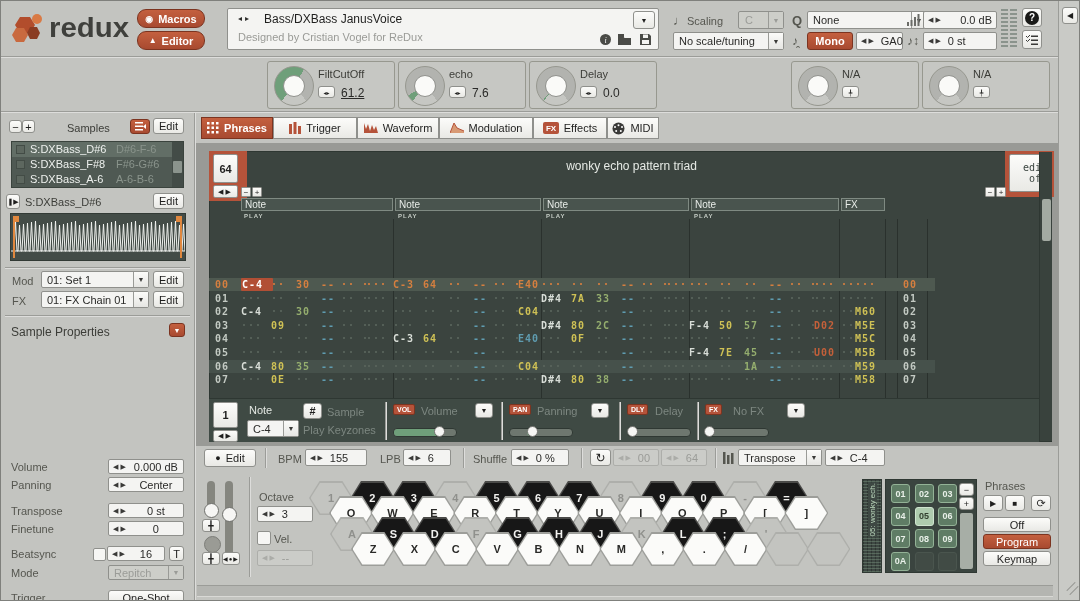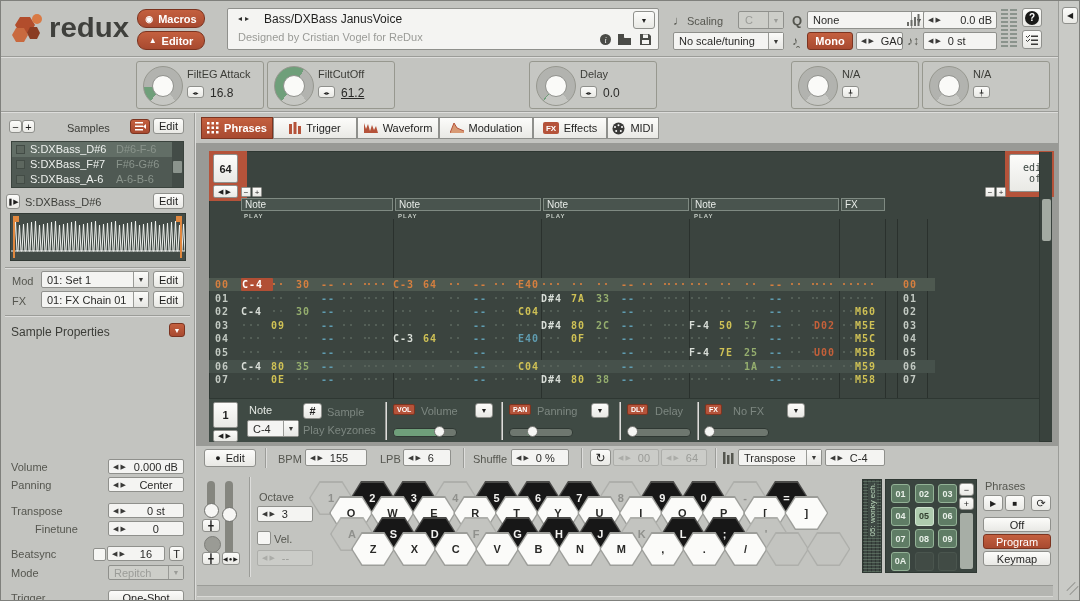--- a/index.html
+++ b/index.html
@@ -164,31 +164,31 @@
           <rect x="5" y="1.5" width="7" height="1.5" fill="#3a3a38"></rect>
         <path d="M0,6 l1.5,1.5 L4,5" stroke="#3a3a38" fill="none"></path>
           <rect x="5" y="5.5" width="7" height="1.5" fill="#3a3a38"></rect>
         <rect x="5" y="9.5" width="7" height="1.5" fill="#3a3a38"></rect>
       </svg>
     </div>
     <div class="abs groove-h" style="left:0;top:55px;width:1057px;"></div>
   </div>
 
   <div class="abs" style="left:0;top:58px;width:1057px;height:52px;" id="macro-row">
-      <div class="abs" style="left: 135px; top: 2px; width: 128px; height: 48px; background: rgb(198, 199, 195); border: 1px solid rgb(151, 152, 143); border-radius: 3px; box-sizing: border-box;">
-        <div class="abs knob" style="left: 6px; top: 4px; width: 38px; height: 38px; background: conic-gradient(from 140deg, rgb(198, 199, 195) 0deg, rgb(198, 199, 195) 22.2%, rgb(111, 159, 122) 22.2%, rgb(111, 159, 122) 35.2704%, rgb(178, 179, 175) 35.2704%, rgb(178, 179, 175) 100%);"></div>
-        <div class="abs" style="left: 50px; top: 6px; color: rgb(60, 61, 56);">FiltEG Attack</div>
-        <div class="abs btn" style="left: 50px; top: 24px; width: 17px; height: 12px; font-size: 6px; letter-spacing: 0px;">◂▸</div>
-        <div class="abs" style="left: 73px; top: 24px; font-size: 12px; color: rgb(42, 42, 40);">16.8</div>
-      </div>
       <div class="abs" style="left: 266px; top: 2px; width: 128px; height: 48px; background: rgb(198, 199, 195); border: 1px solid rgb(151, 152, 143); border-radius: 3px; box-sizing: border-box;">
         <div class="abs knob" style="left: 6px; top: 4px; width: 38px; height: 38px; background: conic-gradient(from 140deg, rgb(198, 199, 195) 0deg, rgb(198, 199, 195) 22.2%, rgb(111, 159, 122) 22.2%, rgb(111, 159, 122) 69.8136%, rgb(178, 179, 175) 69.8136%, rgb(178, 179, 175) 100%);"></div>
         <div class="abs" style="left: 50px; top: 6px; color: rgb(60, 61, 56);">FiltCutOff</div>
         <div class="abs btn" style="left: 50px; top: 24px; width: 17px; height: 12px; font-size: 6px; letter-spacing: 0px;">◂▸</div>
         <div class="abs" style="left: 73px; top: 24px; font-size: 12px; color: rgb(42, 42, 40); text-decoration: underline;">61.2</div>
+      </div>
+      <div class="abs" style="left: 397px; top: 2px; width: 128px; height: 48px; background: rgb(198, 199, 195); border: 1px solid rgb(151, 152, 143); border-radius: 3px; box-sizing: border-box;">
+        <div class="abs knob" style="left: 6px; top: 4px; width: 38px; height: 38px; background: conic-gradient(from 140deg, rgb(198, 199, 195) 0deg, rgb(198, 199, 195) 22.2%, rgb(111, 159, 122) 22.2%, rgb(111, 159, 122) 28.1128%, rgb(178, 179, 175) 28.1128%, rgb(178, 179, 175) 100%);"></div>
+        <div class="abs" style="left: 50px; top: 6px; color: rgb(60, 61, 56);">echo</div>
+        <div class="abs btn" style="left: 50px; top: 24px; width: 17px; height: 12px; font-size: 6px; letter-spacing: 0px;">◂▸</div>
+        <div class="abs" style="left: 73px; top: 24px; font-size: 12px; color: rgb(42, 42, 40);">7.6</div>
       </div>
       <div class="abs" style="left: 528px; top: 2px; width: 128px; height: 48px; background: rgb(198, 199, 195); border: 1px solid rgb(151, 152, 143); border-radius: 3px; box-sizing: border-box;">
         <div class="abs knob" style="left: 6px; top: 4px; width: 38px; height: 38px; background: conic-gradient(from 140deg, rgb(198, 199, 195) 0deg, rgb(198, 199, 195) 22.2%, rgb(111, 159, 122) 22.2%, rgb(111, 159, 122) 22.978%, rgb(178, 179, 175) 22.978%, rgb(178, 179, 175) 100%);"></div>
         <div class="abs" style="left: 50px; top: 6px; color: rgb(60, 61, 56);">Delay</div>
         <div class="abs btn" style="left: 50px; top: 24px; width: 17px; height: 12px; font-size: 6px; letter-spacing: 0px;">◂▸</div>
         <div class="abs" style="left: 73px; top: 24px; font-size: 12px; color: rgb(42, 42, 40);">0.0</div>
       </div>
       <div class="abs" style="left: 790px; top: 2px; width: 128px; height: 48px; background: rgb(198, 199, 195); border: 1px solid rgb(151, 152, 143); border-radius: 3px; box-sizing: border-box;">
         <div class="abs knob" style="left: 6px; top: 4px; width: 38px; height: 38px; background: conic-gradient(from 140deg, rgb(198, 199, 195) 0deg, rgb(198, 199, 195) 22.2%, rgb(178, 179, 175) 22.2%, rgb(178, 179, 175) 100%);"></div>
         <div class="abs" style="left: 50px; top: 6px; color: rgb(60, 61, 56);">N/A</div>
@@ -224,21 +224,21 @@
       </div>
 
     <div class="abs" style="left:10px;top:28px;width:173px;height:47px;background:#4f5953;border:1px solid #3a433d;box-sizing:border-box;" id="sample-list">
         <div class="abs" style="left: 0px; top: 0px; width: 160px; height: 15px; background: rgb(98, 110, 102);">
           <div class="abs" style="left: 4px; top: 3px; width: 9px; height: 9px; background: rgb(93, 103, 95); border: 1px solid rgb(67, 76, 70); box-sizing: border-box;"></div>
           <div class="abs" style="left: 18px; top: 1px; color: rgb(238, 241, 238); font-size: 11px; white-space: nowrap;">S:DXBass_D#6</div>
           <div class="abs" style="left: 104px; top: 1px; color: rgb(138, 148, 140); font-size: 11px; white-space: nowrap;">D#6-F-6</div>
         </div>
         <div class="abs" style="left: 0px; top: 15px; width: 160px; height: 15px; background: transparent;">
           <div class="abs" style="left: 4px; top: 3px; width: 9px; height: 9px; background: rgb(93, 103, 95); border: 1px solid rgb(67, 76, 70); box-sizing: border-box;"></div>
-          <div class="abs" style="left: 18px; top: 1px; color: rgb(238, 241, 238); font-size: 11px; white-space: nowrap;">S:DXBass_F#7</div>
+          <div class="abs" style="left: 18px; top: 1px; color: rgb(238, 241, 238); font-size: 11px; white-space: nowrap;">S:DXBass_F#8</div>
           <div class="abs" style="left: 104px; top: 1px; color: rgb(138, 148, 140); font-size: 11px; white-space: nowrap;">F#6-G#6</div>
         </div>
         <div class="abs" style="left: 0px; top: 30px; width: 160px; height: 15px; background: transparent;">
           <div class="abs" style="left: 4px; top: 3px; width: 9px; height: 9px; background: rgb(93, 103, 95); border: 1px solid rgb(67, 76, 70); box-sizing: border-box;"></div>
           <div class="abs" style="left: 18px; top: 1px; color: rgb(238, 241, 238); font-size: 11px; white-space: nowrap;">S:DXBass_A-6</div>
           <div class="abs" style="left: 104px; top: 1px; color: rgb(138, 148, 140); font-size: 11px; white-space: nowrap;">A-6-B-6</div>
         </div>
         <div class="abs" style="left: 160px; top: 0px; width: 11px; height: 45px; background: rgb(67, 76, 71);"></div>
         <div class="abs" style="left: 161px; top: 19px; width: 9px; height: 12px; background: rgb(139, 148, 141); border-radius: 1px;"></div>
       </div>
@@ -299,21 +299,21 @@
           </div>
         </div>
         <div class="abs" style="left: 0px; top: 390px; width: 193px; height: 16px;">
           <div class="abs lbl" style="left: 10px; top: 2px;">Transpose</div>
           <div class="abs stepper" style="left: 107px; top: 0px; width: 76px; height: 15px; justify-content: flex-start;">
             <div style="font-size: 7px; color: rgb(58, 58, 56); letter-spacing: 2px;">◀▶</div>
             <div style="margin: 0px auto;">0 st</div>
           </div>
         </div>
         <div class="abs" style="left: 0px; top: 408px; width: 193px; height: 16px;">
-          <div class="abs lbl" style="left: 10px; top: 2px; margin-left: 24px;">Finetune</div>
+          <div class="abs lbl" style="left: 10px; top: 2px;">Finetune</div>
           <div class="abs stepper" style="left: 107px; top: 0px; width: 76px; height: 15px; justify-content: flex-start;">
             <div style="font-size: 7px; color: rgb(58, 58, 56); letter-spacing: 2px;">◀▶</div>
             <div style="margin: 0px auto;">0</div>
           </div>
         </div>
         <div class="abs" style="left: 0px; top: 433px; width: 193px; height: 16px;">
           <div class="abs lbl" style="left: 10px; top: 2px;">Beatsync</div>
           <div class="abs" style="left: 92px; top: 2px; width: 11px; height: 11px; background: rgb(246, 246, 244); border: 1px solid rgb(143, 144, 140); border-radius: 2px;"></div>
           <div class="abs stepper" style="left: 106px; top: 0px; width: 58px; height: 15px; justify-content: flex-start;">
             <div style="font-size: 7px; color: rgb(58, 58, 56); letter-spacing: 2px;">◀▶</div>
@@ -447,20 +447,21 @@
     <span class="mono" style="font-size:10px;color:#3a443f;white-space:pre-line;text-align:right;line-height:11px;width:34px;">edit off</span>
   </div>
   <div class="abs" style="left:240px;top:186px;display:flex;gap:1px;">
     <div class="btn" style="width:10px;height:10px;font-size:8px;border-radius:1px;">−</div>
     <div class="btn" style="width:10px;height:10px;font-size:8px;border-radius:1px;">+</div>
   </div>
   <div class="abs" style="left:984px;top:186px;display:flex;gap:1px;">
     <div class="btn" style="width:10px;height:10px;font-size:8px;border-radius:1px;">−</div>
     <div class="btn" style="width:10px;height:10px;font-size:8px;border-radius:1px;">+</div>
   </div>
+  <div class="abs" style="left:208px;top:158px;width:845px;text-align:center;color:#e6eae5;font-size:12px;">wonky echo pattern triad</div>
 
   <div id="pat-layer" class="abs" style="left:0;top:0;width:1080px;height:601px;pointer-events:none;">
       <div class="hdrbox" style="left: 240px; width: 152px;">Note</div>
       <div class="playlab" style="left: 243px;">PLAY</div>
       <div class="hdrbox" style="left: 394px; width: 146px;">Note</div>
       <div class="playlab" style="left: 397px;">PLAY</div>
       <div class="hdrbox" style="left: 542px; width: 146px;">Note</div>
       <div class="playlab" style="left: 545px;">PLAY</div>
       <div class="hdrbox" style="left: 690px; width: 148px;">Note</div>
       <div class="playlab" style="left: 693px;">PLAY</div>
@@ -637,21 +638,21 @@
         <div class="cell cd" style="left: 284px; width: 25px;">·· ·</div>
         <div class="cell cd" style="left: 309px; width: 23px;">···</div>
         <div class="cell cd" style="left: 332px; width: 30px;">···</div>
         <div class="cell cd" style="left: 362px; width: 25px;">··</div>
         <div class="cell cd" style="left: 387px; width: 25px;">··</div>
         <div class="cell cb" style="left: 412px; width: 20px;">--</div>
         <div class="cell cd" style="left: 432px; width: 25px;">·· ·</div>
         <div class="cell cd" style="left: 457px; width: 23px;">···</div>
         <div class="cell cw" style="left: 480px; width: 30px;">F-4</div>
         <div class="cell cy" style="left: 510px; width: 25px;">7E</div>
-        <div class="cell cg" style="left: 535px; width: 25px;">25</div>
+        <div class="cell cg" style="left: 535px; width: 25px;">45</div>
         <div class="cell cb" style="left: 560px; width: 20px;">--</div>
         <div class="cell cd" style="left: 580px; width: 25px;">·· ·</div>
         <div class="cell cr" style="left: 605px; width: 23px;">U00</div>
         <div class="cell cd" style="left: 632px; width: 13px;">··</div>
         <div class="cell cy" style="left: 646px; width: 30px;">M5B</div>
         <div class="cell rnum" style="left: 688px; width: 26px; text-align: center;">05</div>
       </div>
       <div class="trow rbeat" style="top: 358.6px;">
         <div class="cell rnum" style="left: 0px; width: 26px; text-align: center;">06</div>
         <div class="cell cw" style="left: 32px; width: 30px;">C-4</div>

